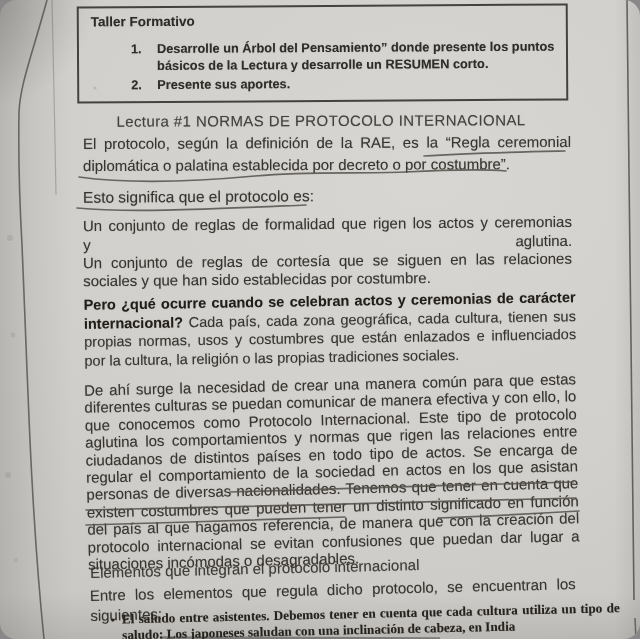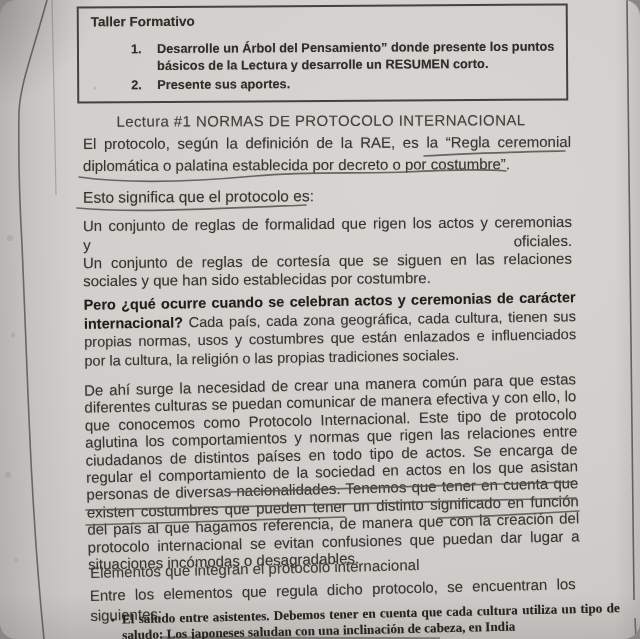--- a/index.html
+++ b/index.html
@@ -79,21 +79,21 @@
   <div class="blk lec-title">Lectura #1  NORMAS DE PROTOCOLO INTERNACIONAL</div>
 
   <div class="blk intro p-just">El protocolo, según la definición de la RAE, es la “Regla ceremonial diplomática o palatina establecida por decreto o por costumbre”.</div>
 
   <div class="blk significa">Esto significa que el protocolo es:</div>
 
   <div class="blk rule1">
     <div class="p-just" style="text-align-last:justify;">Un conjunto de reglas de formalidad que rigen los actos y ceremonias</div>
     <div class="rule1-l2">
       <span>y</span>
-      <span>oficiales.</span>
+      <span>aglutina.</span>
     </div>
   </div>
 
   <div class="blk rule2 p-just">Un conjunto de reglas de cortesía que se siguen en las relaciones sociales y que han sido establecidas por costumbre.</div>
 
   <div class="blk pero p-just">
     <span class="b">Pero ¿qué ocurre cuando se celebran actos y ceremonias de carácter internacional?</span><span> Cada país, cada zona geográfica, cada cultura, tienen sus propias normas, usos y costumbres que están enlazados e influenciados por la cultura, la religión o las propias tradiciones sociales.</span>
   </div>
 
   <div class="blk deahi p-just">De ahí surge la necesidad de crear una manera común para que estas diferentes culturas se puedan comunicar de manera efectiva y con ello, lo que conocemos como Protocolo Internacional. Este tipo de protocolo aglutina los comportamientos y normas que rigen las relaciones entre ciudadanos de distintos países en todo tipo de actos. Se encarga de regular el comportamiento de la sociedad en actos en los que asistan personas de diversas nacionalidades. Tenemos que tener en cuenta que existen costumbres que pueden tener un distinto significado en función del país al que hagamos referencia, de manera que con la creación del protocolo internacional se evitan confusiones que puedan dar lugar a situaciones incómodas o desagradables.</div>

